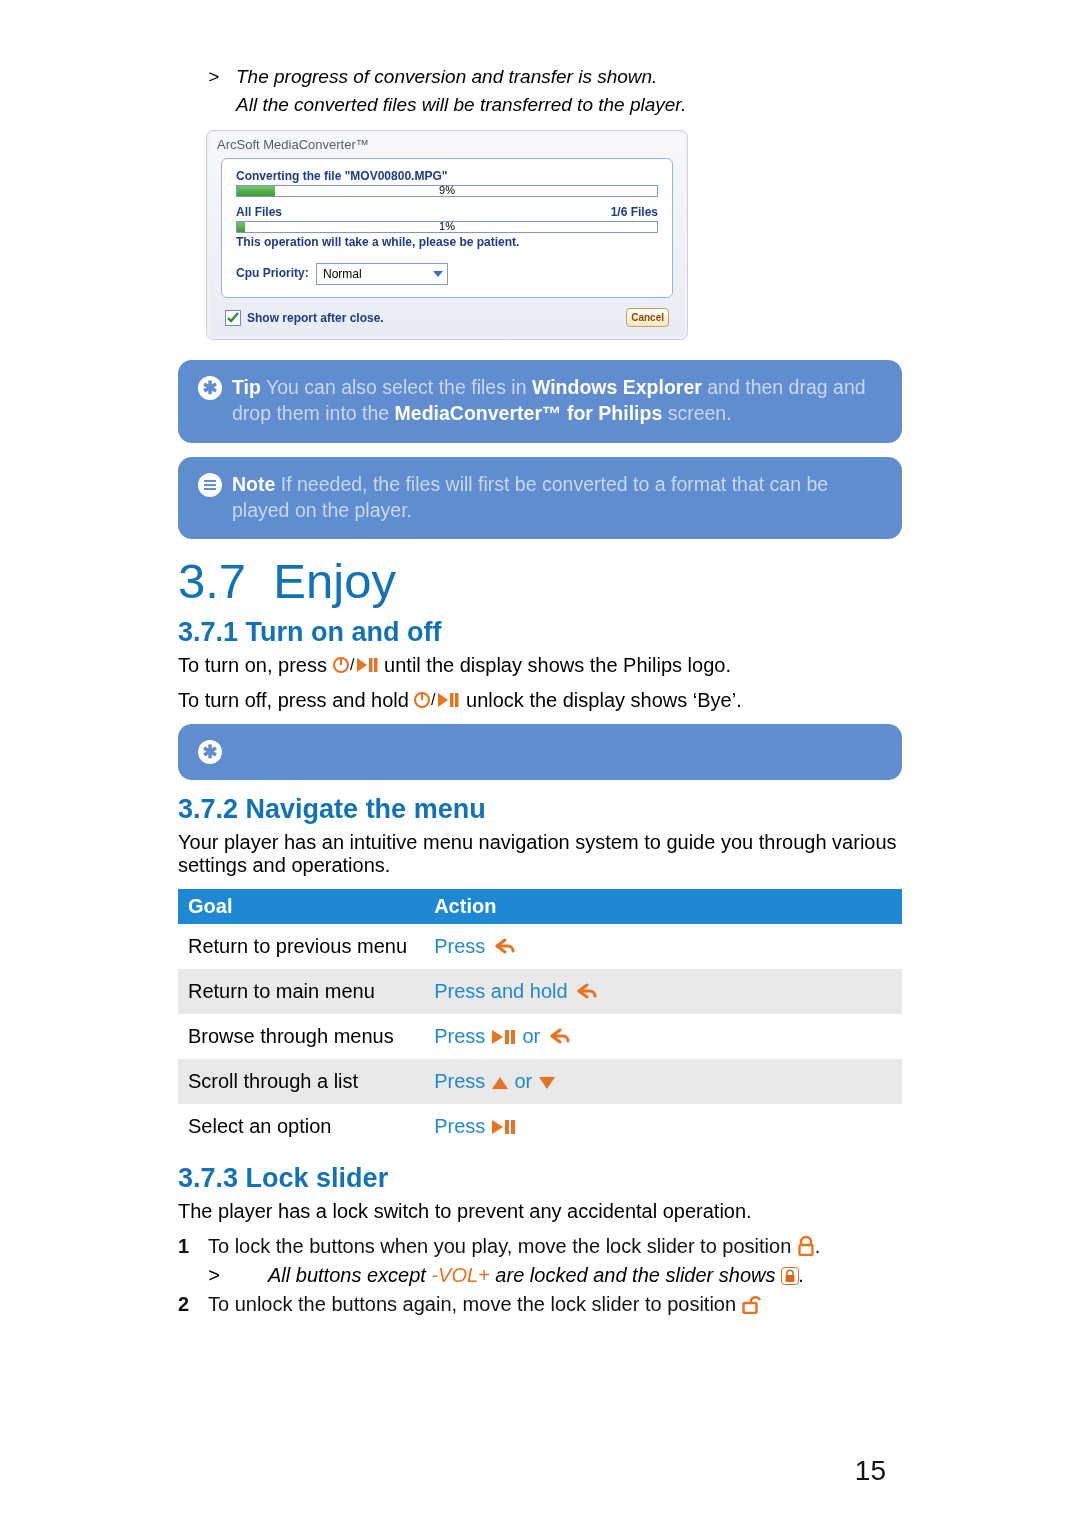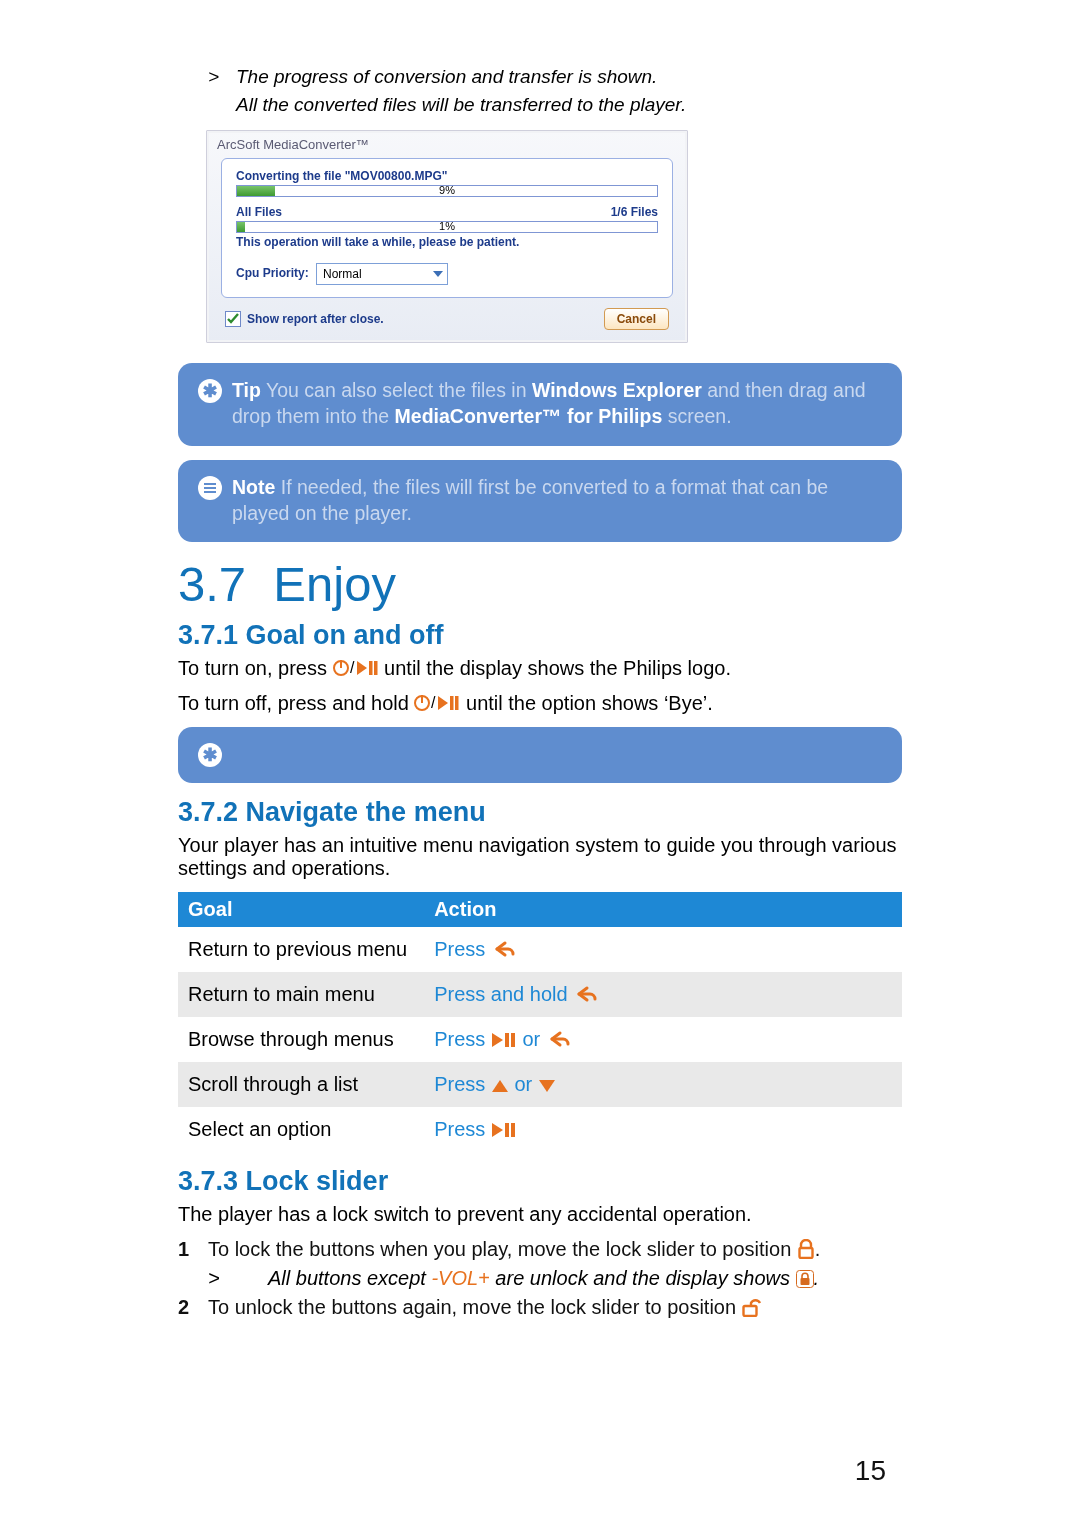--- a/index.html
+++ b/index.html
@@ -35,21 +35,21 @@
     font-style: italic;
     font-size: 19px;
   }
   .result-caret { font-style: italic; margin-right: 16px; display:inline-block; width:12px;}
 
   
   .dialog {
     width: 480px;
     margin: 14px 0 20px 28px;
     border: 1px solid #cfcfdc;
-    border-radius: 1px;
+    border-radius: 7px;
     box-shadow: 0 0 0 2px #f2f3f6 inset;
     font-family: "Tahoma", "Segoe UI", sans-serif;
     font-size: 12px;
     background: linear-gradient(#f7f8fb,#e8ecf4);
     color: #222;
   }
   .dialog .titlebar {
     padding: 6px 10px;
     font-size: 13px;
     color: #5a5a73;
@@ -107,22 +107,22 @@
   }
   .dlg-chk { display:flex; align-items:center; gap:6px; color: var(--dialog-blue); font-weight:bold;}
   .chkbox {
     width:14px;height:14px;border:1px solid #6f89c9;background:#fff;
     display:inline-flex;align-items:center;justify-content:center;
   }
   .chkbox svg{display:block}
   .btn-cancel {
     border:1px solid #d29a52; border-radius:4px;
     background: linear-gradient(#fff,#fde6c1);
-    color:#8a4a0a; font-weight:bold; font-size:12px;
-    padding:3px 12px;
+    color:#8a4a0a; font-weight:bold; font-size:10px;
+    padding:3px 4px;
   }
 
   
   .callout {
     background: var(--callout-bg);
     color: var(--callout-fg);
     border-radius: 14px;
     padding: 14px 20px 16px 20px;
     font-size: 19.5px;
     line-height: 1.35;
@@ -258,21 +258,21 @@
       <b class="label">Note</b>
       <span class="dim">If needed, the files will first be converted to a format that can be played on the player.</span>
     </span>
   </div>
 
   <h1 class="sec">
     <span>3.7</span>&nbsp;&nbsp;<span>Enjoy</span>
   </h1>
 
   <h2 class="subsec">
-    <span>3.7.1</span>&nbsp;<span>Goal on and off</span>
+    <span>3.7.1</span>&nbsp;<span>Turn on and off</span>
   </h2>
 
   <p class="body">
     <span>To turn on, press </span>
     <span class="ic">
       <svg width="46" height="20" viewBox="0 0 46 20">
         <circle cx="8" cy="10" r="7" fill="none" stroke="#e7721f" stroke-width="2"></circle>
         <line x1="8" y1="2" x2="8" y2="10" stroke="#e7721f" stroke-width="2"></line>
         <text x="17" y="15" font-size="16" fill="#000">/</text>
         <polygon points="24,3 24,17 34,10" fill="#e7721f"></polygon>
@@ -288,21 +288,21 @@
     <span class="ic">
       <svg width="46" height="20" viewBox="0 0 46 20">
         <circle cx="8" cy="10" r="7" fill="none" stroke="#e7721f" stroke-width="2"></circle>
         <line x1="8" y1="2" x2="8" y2="10" stroke="#e7721f" stroke-width="2"></line>
         <text x="17" y="15" font-size="16" fill="#000">/</text>
         <polygon points="24,3 24,17 34,10" fill="#e7721f"></polygon>
         <rect x="36" y="3" width="3.5" height="14" fill="#e7721f"></rect>
         <rect x="41" y="3" width="3.5" height="14" fill="#e7721f"></rect>
       </svg>
     </span>
-    <span> until the option shows ‘Bye’.</span>
+    <span> unlock the display shows ‘Bye’.</span>
   </p>
 
   <div class="callout">
     <span class="badge">✱</span>
   </div>
 
   <h2 class="subsec">
     <span>3.7.2</span>&nbsp;<span>Navigate the menu</span>
   </h2>
   <p class="body">Your player has an intuitive menu navigation system to guide you through various settings and operations.</p>
@@ -384,21 +384,21 @@
 
   <ol class="steps">
     <li>
       <span class="num">1</span><span>To lock the buttons when you play, move the lock slider to position </span><span class="ic">
         <svg width="18" height="20" viewBox="0 0 18 20">
           <path d="M4 9 V6 a5 5 0 0 1 10 0 V9" fill="none" stroke="#e7721f" stroke-width="2.4"></path>
           <rect x="2.5" y="9" width="13" height="10" rx="1.5" fill="none" stroke="#e7721f" stroke-width="2.4"></rect>
         </svg>
       </span><span>.</span>
       <span class="sub">
-        <span class="car">&gt;</span><span>All buttons except </span><span class="vol">-VOL+</span><span> are unlock and the display shows </span><span class="ic">
+        <span class="car">&gt;</span><span>All buttons except </span><span class="vol">-VOL+</span><span> are locked and the slider shows </span><span class="ic">
           <svg width="18" height="18" viewBox="0 0 18 18">
             <rect x="0.5" y="0.5" width="17" height="17" rx="3" fill="#fff" stroke="#d66a1e" stroke-width="1"></rect>
             <path d="M6 8 V6.2 a3 3 0 0 1 6 0 V8" fill="none" stroke="#d66a1e" stroke-width="1.6"></path>
             <rect x="4.5" y="8" width="9" height="7" rx="1" fill="#d66a1e"></rect>
           </svg>
         </span><span>.</span>
       </span>
     </li>
     <li>
       <span class="num">2</span><span>To unlock the buttons again, move the lock slider to position </span><span class="ic">

